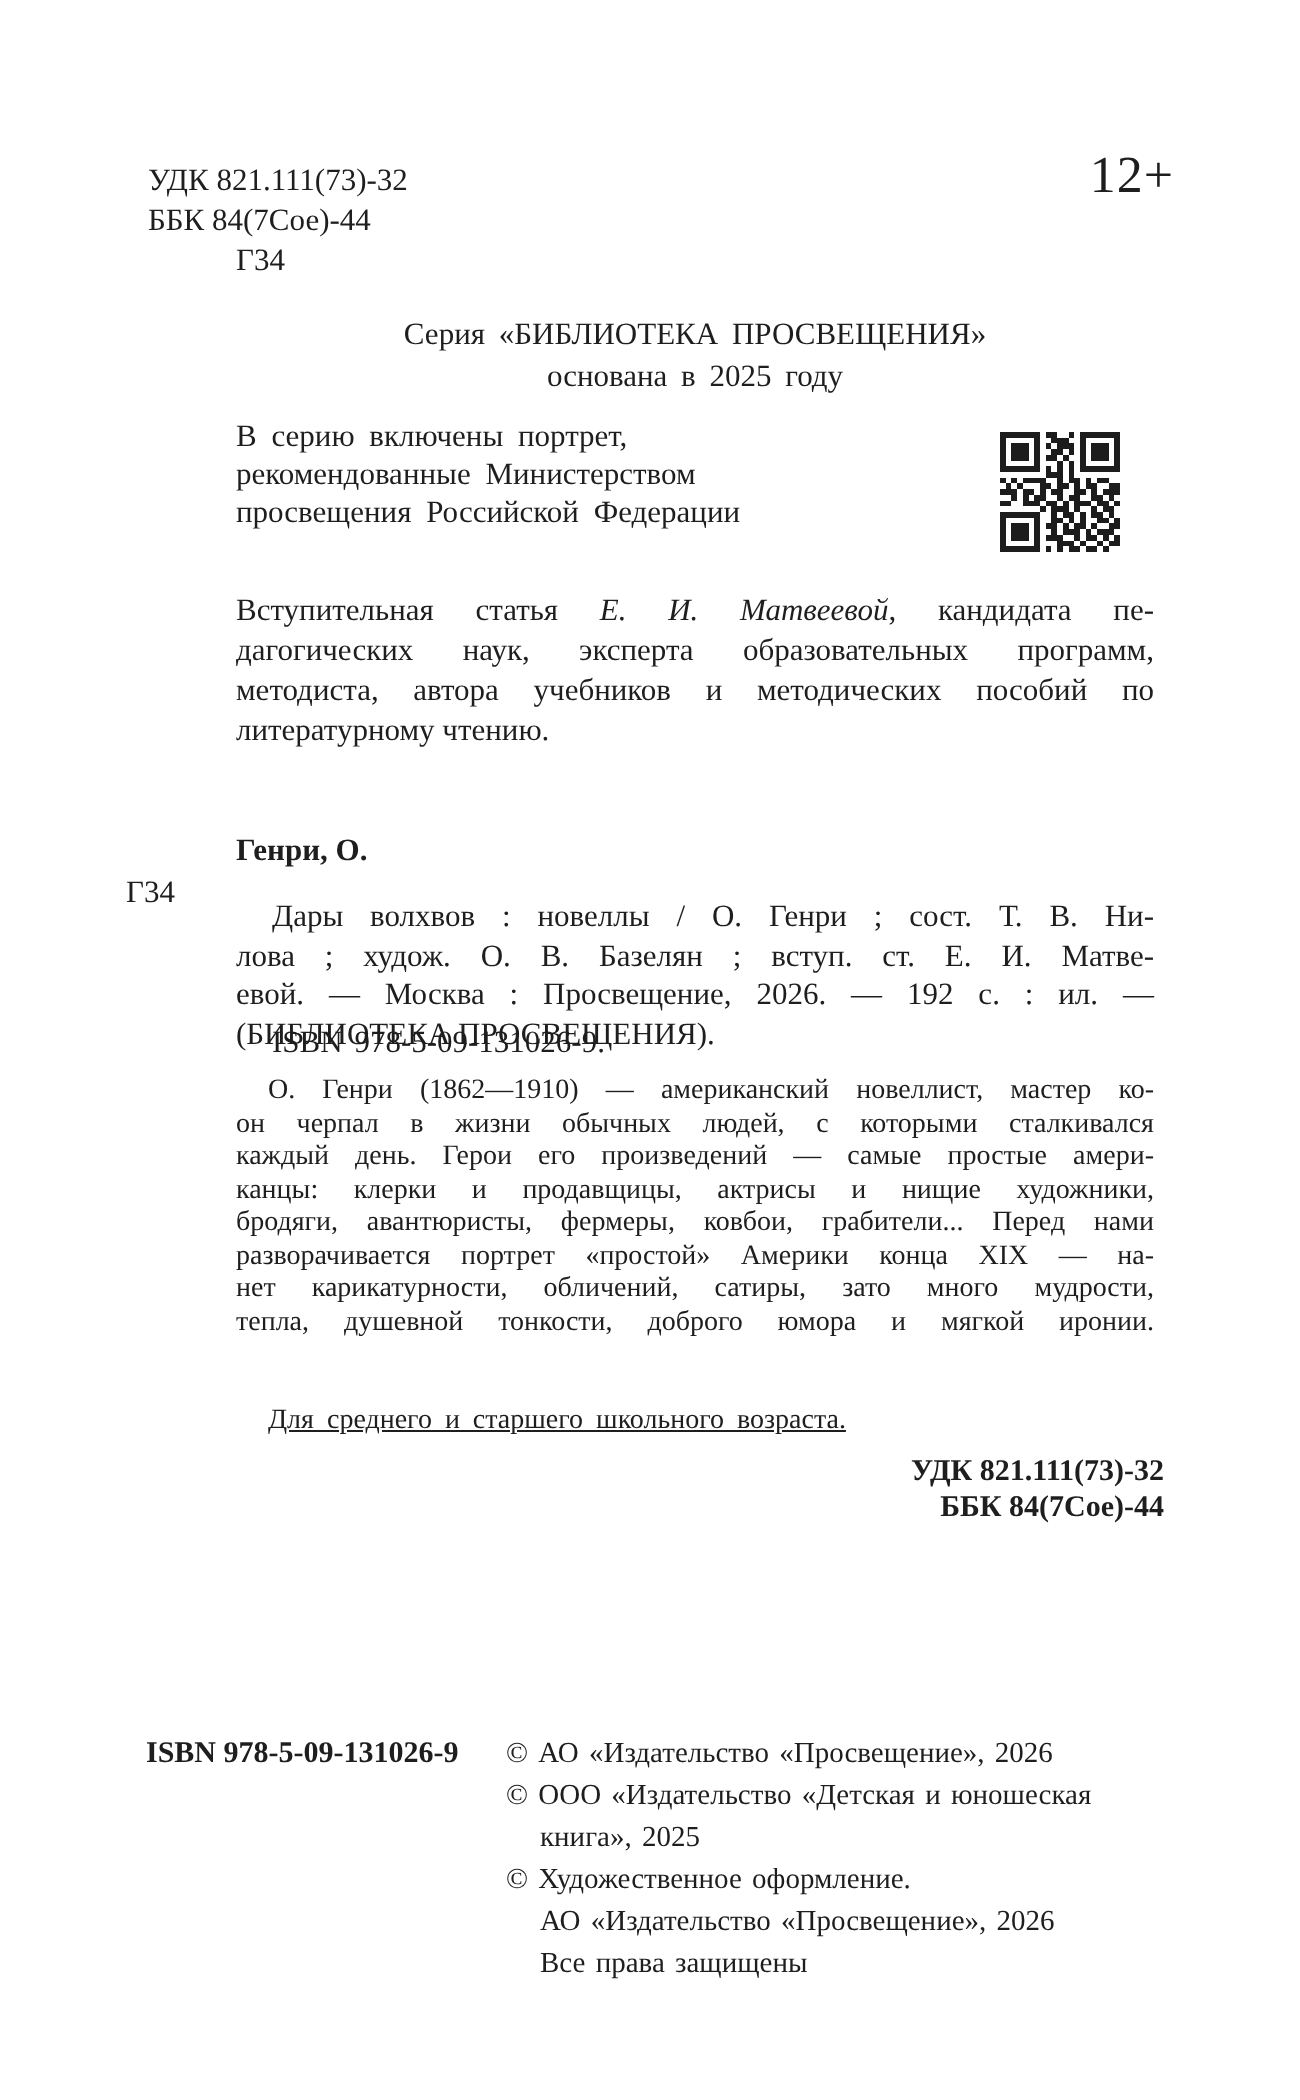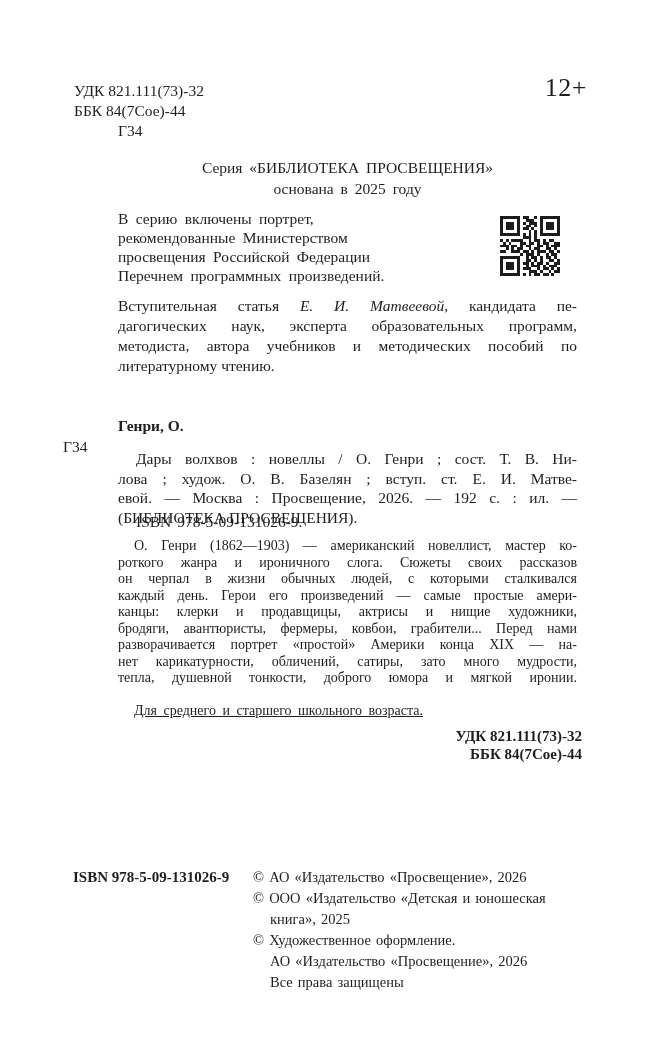--- a/index.html
+++ b/index.html
@@ -59,21 +59,20 @@
 <div id="series" class="abs">
   <div>Серия «БИБЛИОТЕКА ПРОСВЕЩЕНИЯ»</div>
   <div>основана в 2025 году</div>
 </div>
 
 <div id="reco" class="abs">
   <div class="par">
     <div>В серию включены портрет,</div>
     <div>рекомендованные Министерством</div>
     <div>просвещения Российской Федерации</div>
-    <div>Перечнем программных произведений.</div>
   </div>
   <div id="qr">
     <svg viewBox="0 0 21 21" fill="#1c1c1c" xmlns="http://www.w3.org/2000/svg">
         <rect x="0" y="0" width="1" height="1"></rect>
         <rect x="1" y="0" width="1" height="1"></rect>
         <rect x="2" y="0" width="1" height="1"></rect>
         <rect x="3" y="0" width="1" height="1"></rect>
         <rect x="4" y="0" width="1" height="1"></rect>
         <rect x="5" y="0" width="1" height="1"></rect>
         <rect x="6" y="0" width="1" height="1"></rect>
@@ -332,22 +331,21 @@
   <div class="card-sign">Г34</div>
   <div class="jl indent">Дары волхвов : новеллы / О. Генри ; сост. Т. В. Ни-</div>
   <div class="jl">лова ; худож. О. В. Базелян ; вступ. ст. Е. И. Матве-</div>
   <div class="jl">евой. — Москва : Просвещение, 2026. — 192 с. : ил. —</div>
   <div>(БИБЛИОТЕКА ПРОСВЕЩЕНИЯ).</div>
 </div>
 
 <div id="isbn-rec" class="abs">ISBN 978-5-09-131026-9.</div>
 
 <div id="annot" class="abs">
-  <div class="jl indent">О. Генри (1862—1903) — американский новеллист, мастер ко-</div>
-  <div class="jl">роткого жанра и ироничного слога. Сюжеты своих рассказов</div>
+  <div class="jl indent">О. Генри (1862—1910) — американский новеллист, мастер ко-</div>
   <div class="jl">он черпал в жизни обычных людей, с которыми сталкивался</div>
   <div class="jl">каждый день. Герои его произведений — самые простые амери-</div>
   <div class="jl">канцы: клерки и продавщицы, актрисы и нищие художники,</div>
   <div class="jl">бродяги, авантюристы, фермеры, ковбои, грабители... Перед нами</div>
   <div class="jl">разворачивается портрет «простой» Америки конца XIX — на-</div>
   <div class="jl">нет карикатурности, обличений, сатиры, зато много мудрости,</div>
   <div class="jl">тепла, душевной тонкости, доброго юмора и мягкой иронии.</div>
 </div>
 
 <div id="age-note" class="abs">Для среднего и старшего школьного возраста.</div>

